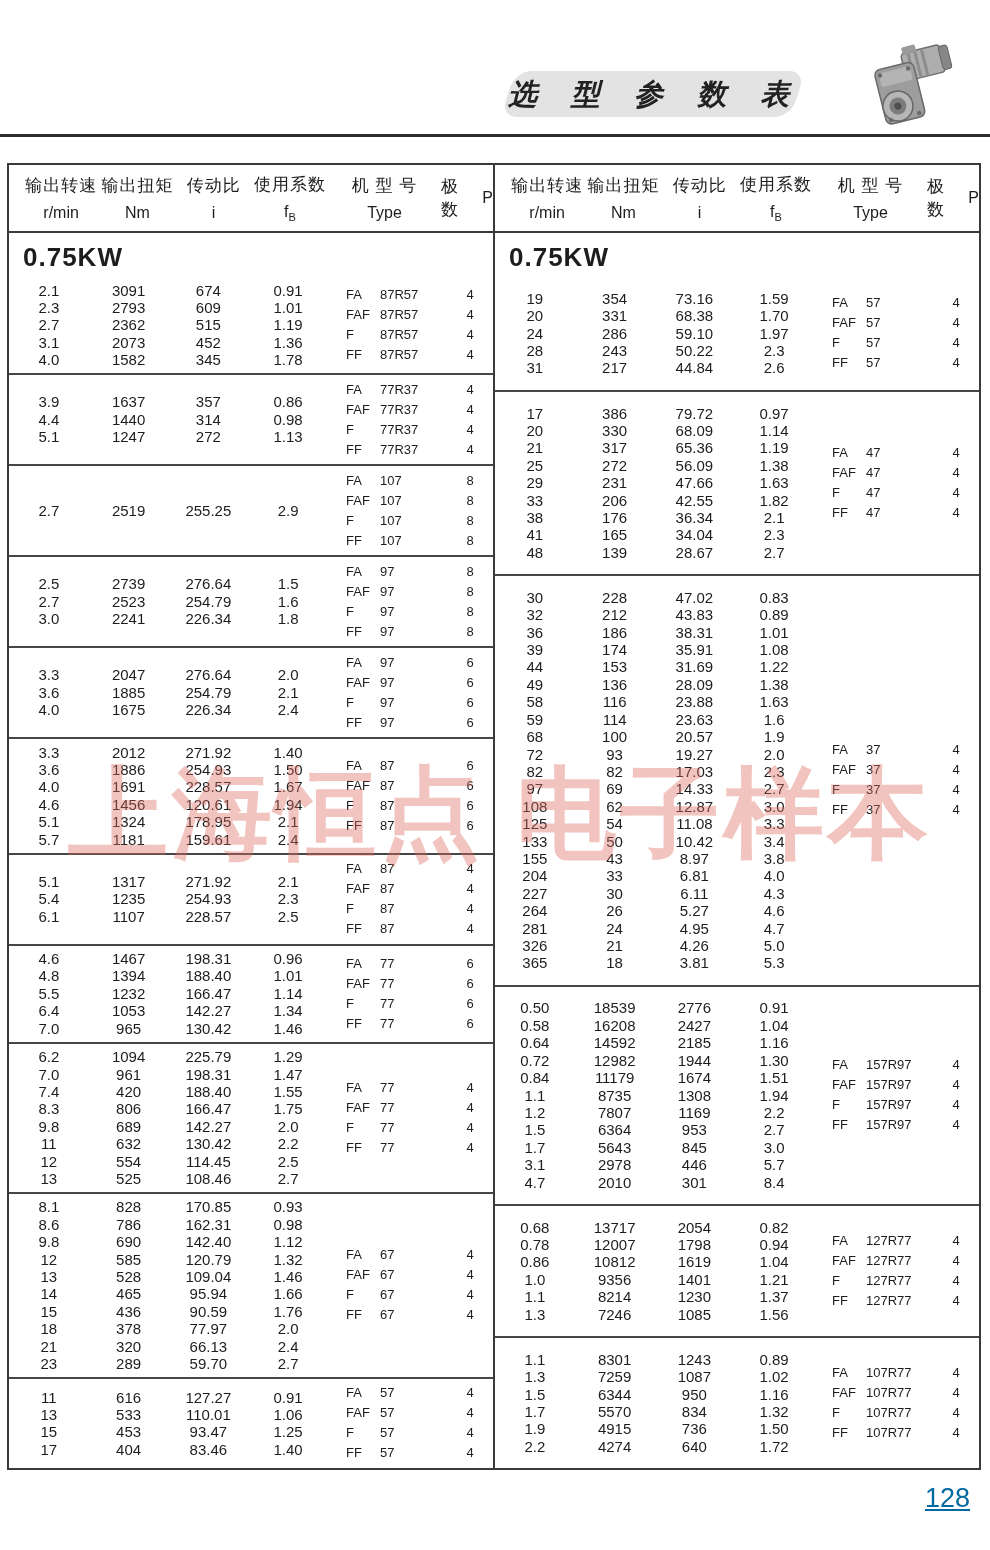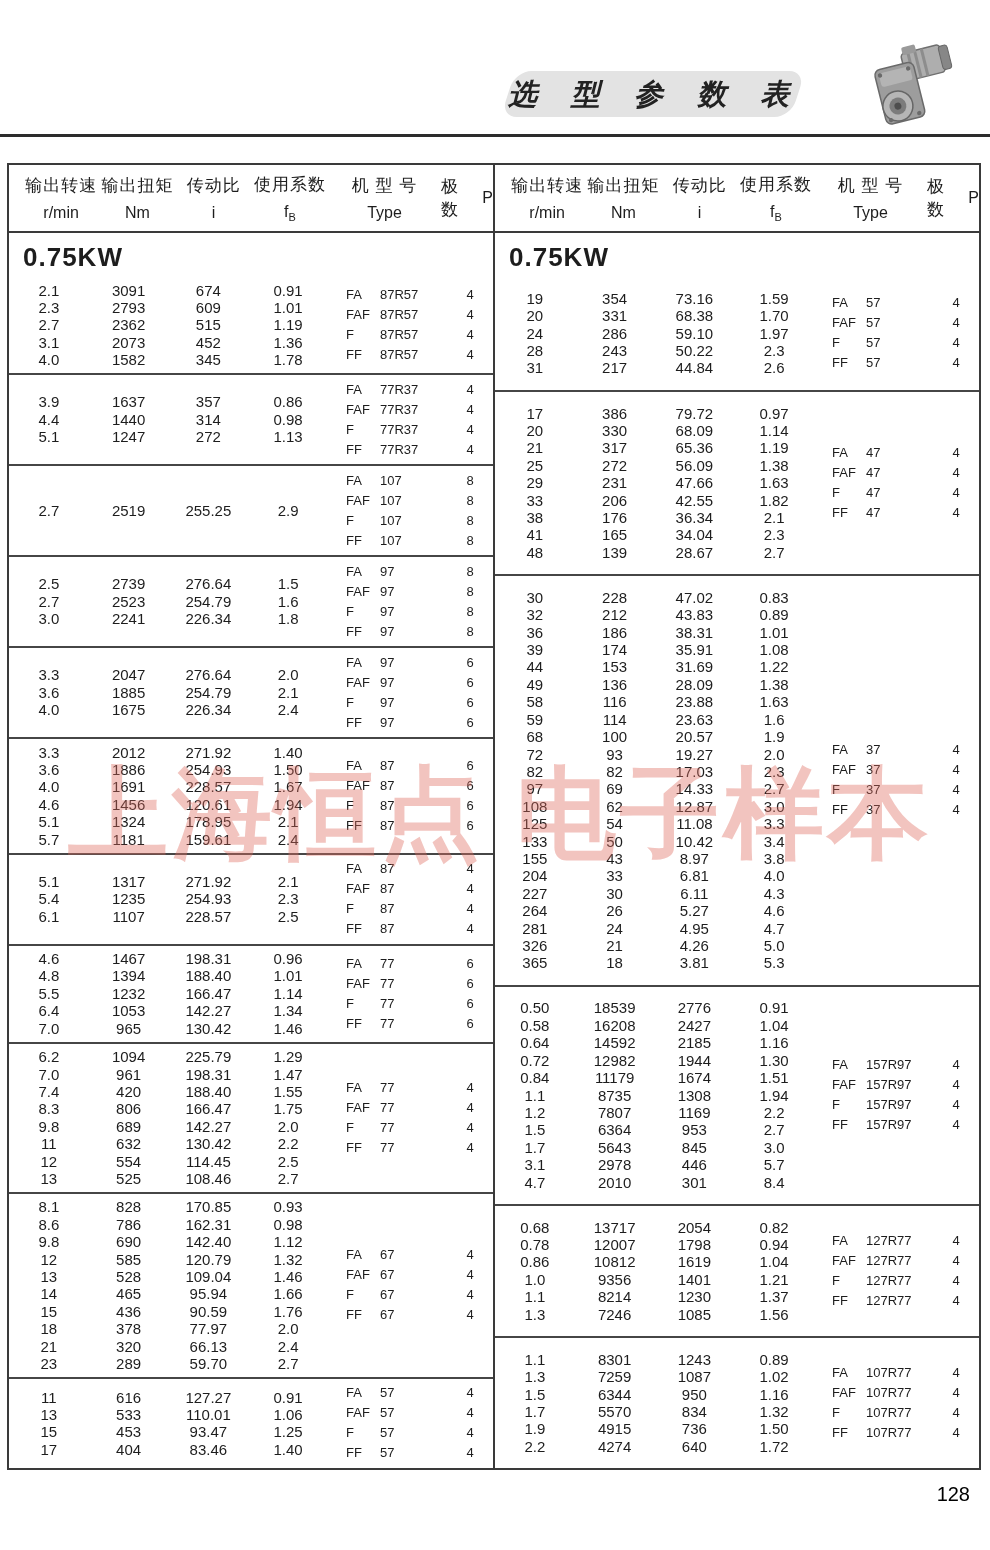--- a/index.html
+++ b/index.html
@@ -46,21 +46,21 @@
   .trow{display:flex;line-height:20px;}
   .tpre{margin-left:18px;width:34px;white-space:nowrap;}
   .tsize{flex:1;white-space:nowrap;}
   .tpole{width:46px;text-align:center;}
   
   .watermark{
     position:absolute;left:68px;top:748px;width:845px;z-index:5;
     font-size:100px;font-weight:bold;white-space:nowrap;letter-spacing:4px;
     color:rgba(223,108,96,0.40);pointer-events:none;
   }
-  .pageno{position:absolute;right:20px;top:1483px;font-size:20px;color:#000000;}
+  .pageno{position:absolute;right:20px;top:1483px;font-size:27px;color:#0369a1;text-decoration:underline;}
 </style>
 </head>
 <body>
 
 <div class="banner">
   <span class="banner-text">选 型 参 数 表</span>
 </div>
 
 <svg class="motor" viewBox="0 0 100 92">
   <g transform="rotate(-14 50 46)">

